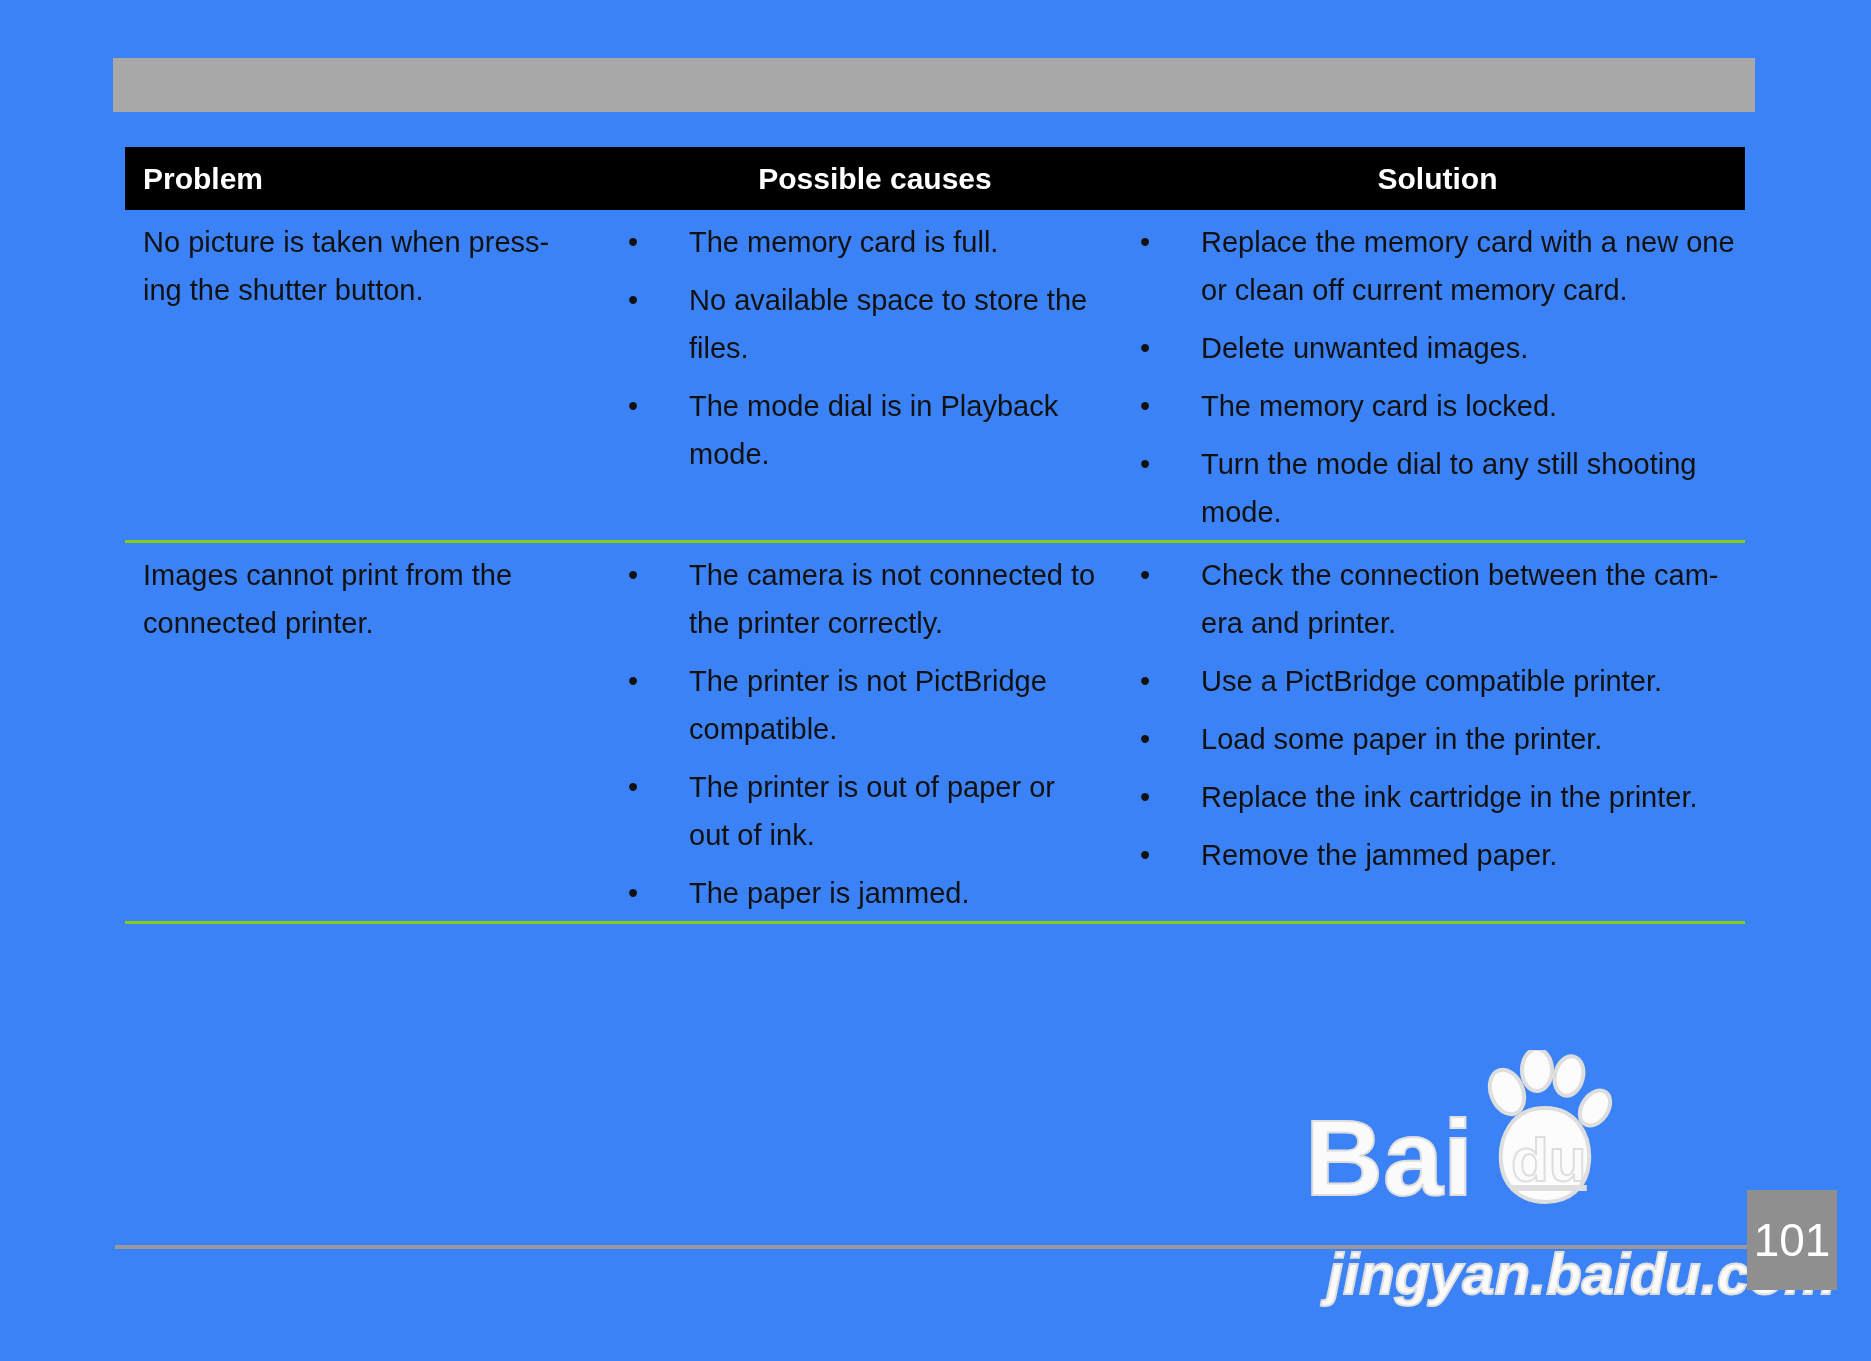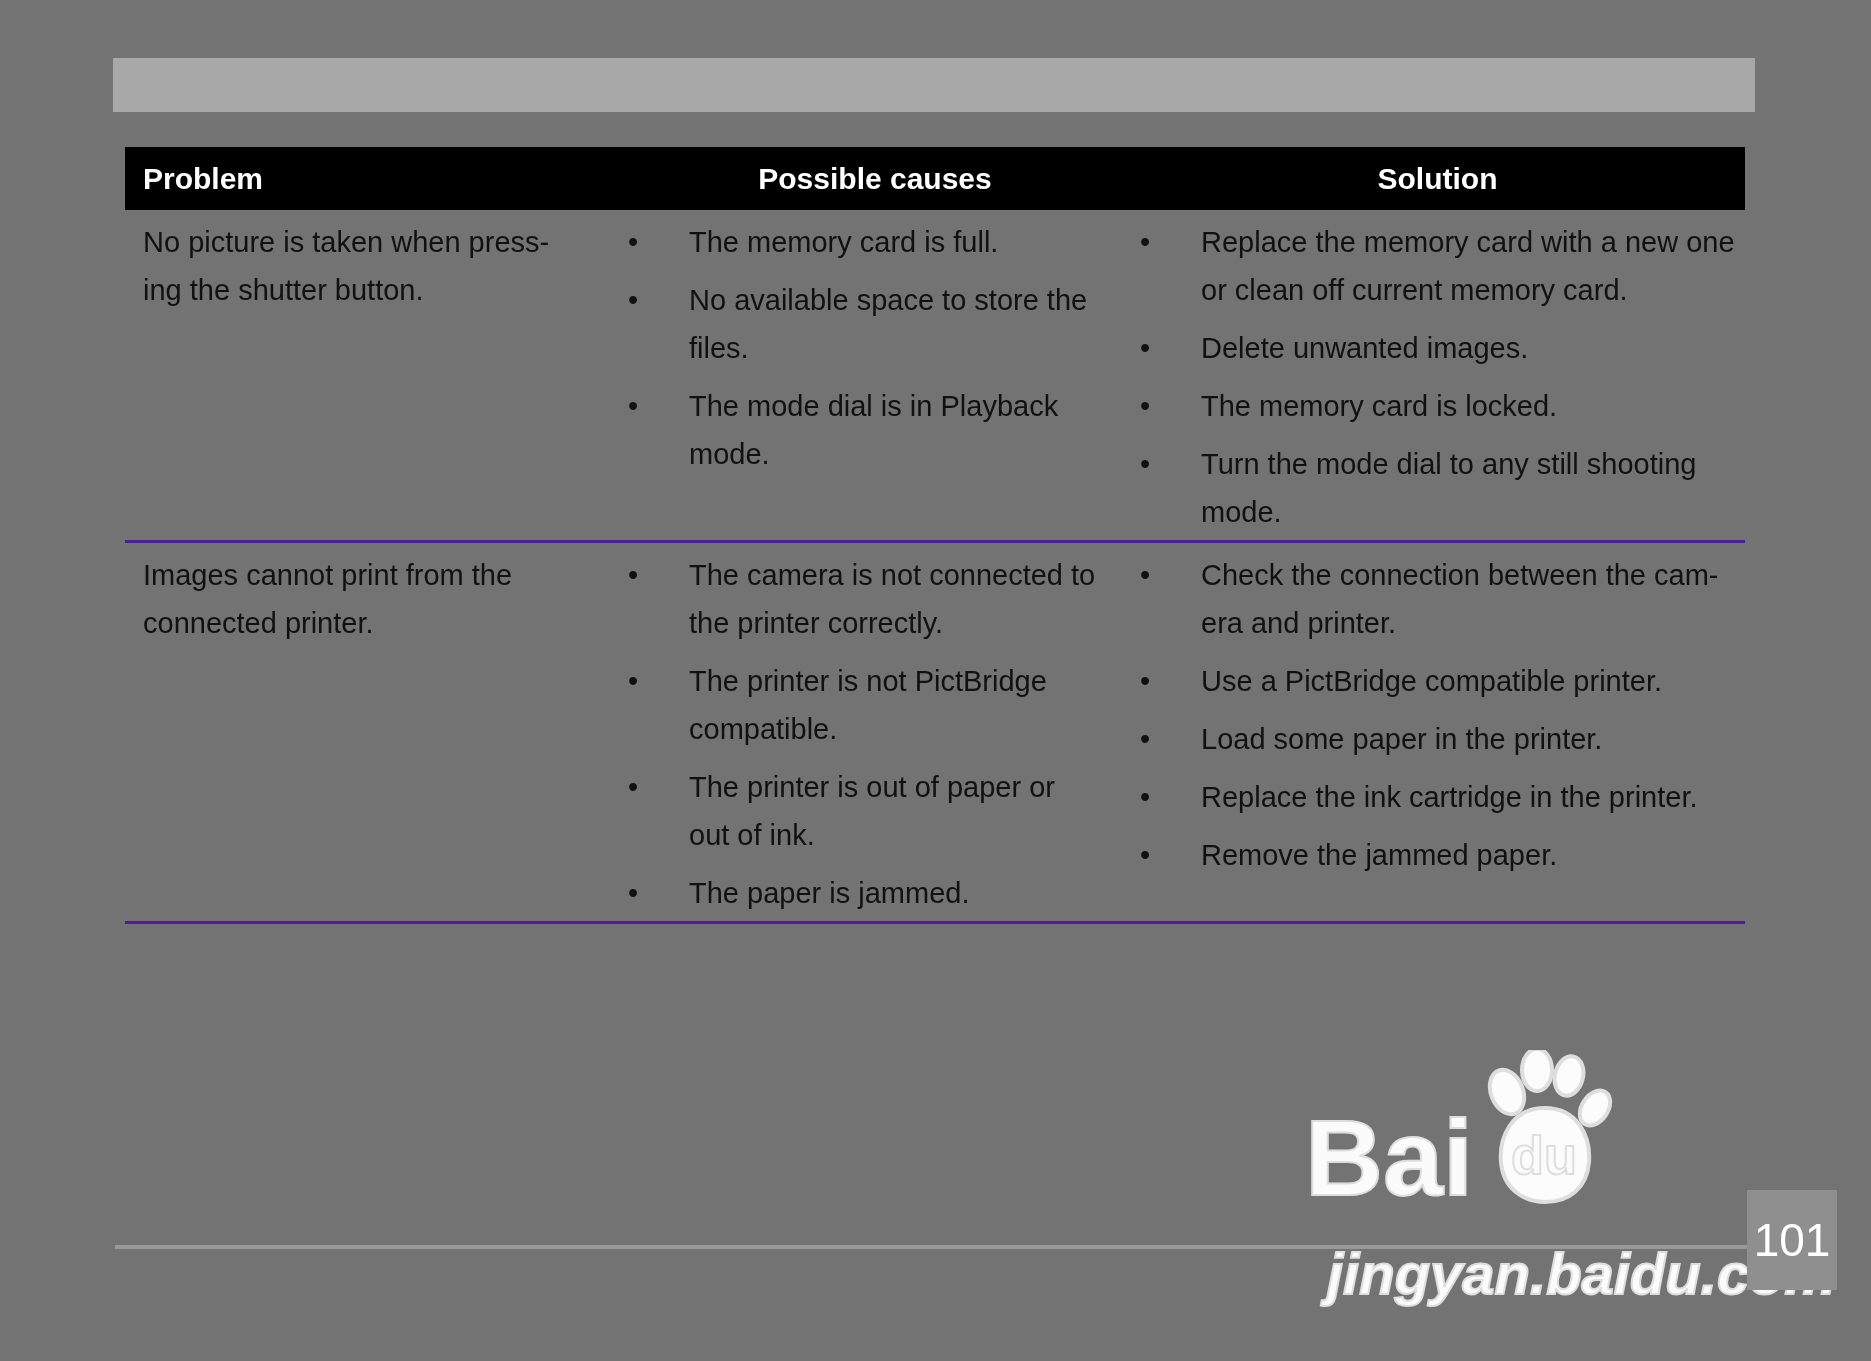--- a/index.html
+++ b/index.html
@@ -1,19 +1,19 @@
 <!DOCTYPE html>
 <html style="--top-bar: #a8a8a8; --header-bg: #000000; --header-text: #ffffff; --body-text: #111111; --footer-line: #999999; --page-badge-bg: #8f8f8f; --watermark: #dedede;"><head>
 <meta charset="utf-8">
 <style>
   html,body{margin:0;padding:0;background:#ffffff;}
   .page{
     position:relative;
     width:1871px;height:1361px;
-    background:#737373;
+    background:#3b82f6;
     font-family:"Liberation Sans", sans-serif;
     color:#111111;
     overflow:hidden;
   }
   .top-bar{
     position:absolute;left:113px;top:58px;
     width:1642px;height:54px;
     background:var(--top-bar,#a8a8a8);
   }
   .ttable{position:absolute;left:125px;top:147px;width:1620px;}
@@ -22,21 +22,21 @@
     background:var(--header-bg,#000000);
     color:var(--header-text,#ffffff);
     font-size:30px;font-weight:bold;
   }
   .th{box-sizing:border-box;}
   .th-problem{width:495px;padding-left:18px;text-align:left;}
   .th-causes{width:510px;text-align:center;}
   .th-solution{width:615px;text-align:center;}
   .trow{
     display:flex;align-items:flex-start;
-    border-bottom:3px solid #4c1d95;
+    border-bottom:3px solid #84cc16;
     padding:8px 0 4px 0;
   }
   .cell{
     box-sizing:border-box;
     font-size:29px;line-height:48px;
     color:var(--body-text,#111111);
   }
   .problem-cell{width:495px;padding-left:18px;padding-right:20px;}
   .problem-cell span{white-space:pre;display:block;}
   .causes-cell{width:510px;padding-left:8px;}
@@ -55,21 +55,21 @@
     position:absolute;left:1305px;top:1050px;width:470px;height:270px;
     pointer-events:none;
     text-align:center;
   }
   .wm-txt{
     position:absolute;
     color:#fbfbfb;
     -webkit-text-stroke:2px var(--watermark,#dedede);
   }
   .wm-bai{left:0;top:45px;font-size:108px;font-weight:bold;}
-  .wm-du{left:206px;top:74px;font-size:54px;font-weight:bold;}
+  .wm-du{left:206px;top:74px;font-size:62px;font-weight:bold;text-decoration:underline;}
   .wm-cn{left:316px;top:56px;font-size:94px;font-weight:bold;letter-spacing:4px;}
   .wm-site{left:22px;top:190px;font-size:58px;font-weight:bold;font-style:italic;}
   .wm-paw{position:absolute;left:168px;top:0;}
   .page-badge{
     position:absolute;left:1747px;top:1190px;
     width:90px;height:100px;
     background:var(--page-badge-bg,#8f8f8f);
     color:#ffffff;font-size:46px;
     display:flex;align-items:center;justify-content:center;
   }

